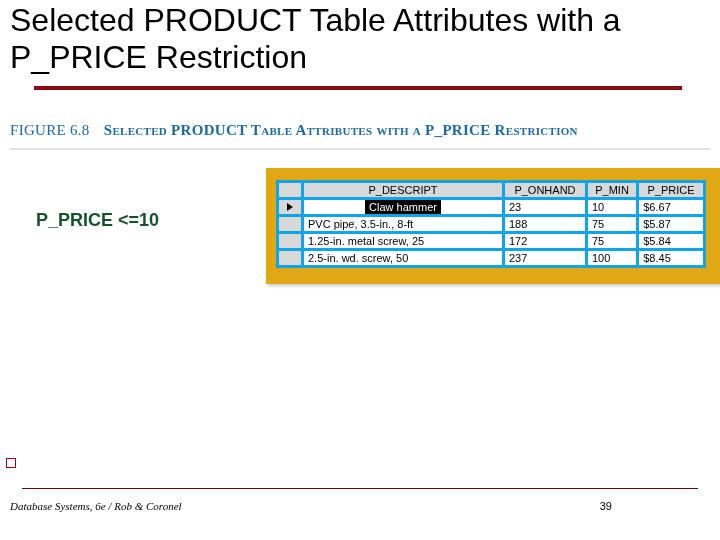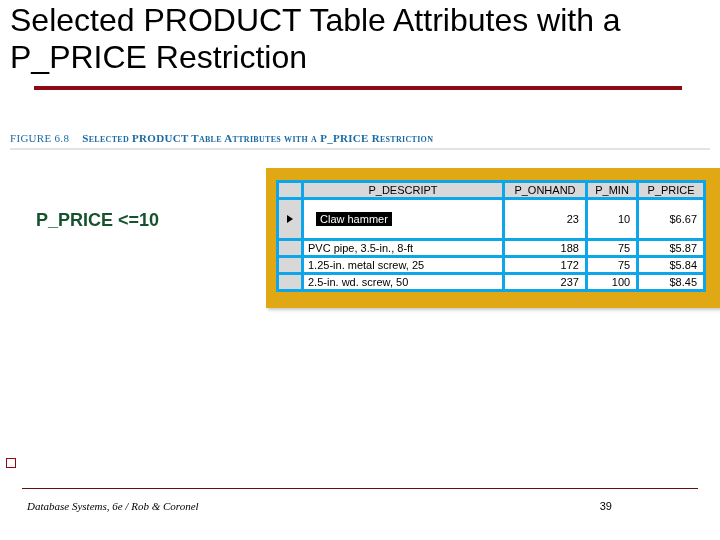--- a/index.html
+++ b/index.html
@@ -41,24 +41,24 @@
     left: 6px;
     top: 458px;
     width: 8px;
     height: 8px;
     border: 1px solid #8b0a14;
     background: #fff;
   }
   .figure-caption {
     position: absolute;
     left: 10px;
-    top: 132px;
+    top: 122px;
     font-family: Georgia, 'Times New Roman', serif;
     color: #1a6aa4;
-    font-size: 11px;
+    font-size: 15px;
     letter-spacing: 0.3px;
     font-variant: small-caps;
     white-space: nowrap;
   }
   .figure-caption .fignum {
     font-weight: 400;
     margin-right: 10px;
     font-variant: normal;
   }
   .figure-caption .figtitle {
@@ -121,25 +121,25 @@
     position: relative;
   }
   .pointer {
     display: inline-block;
     width: 0; height: 0;
     border-top: 4px solid transparent;
     border-bottom: 4px solid transparent;
     border-left: 6px solid #000;
   }
   table.data td.num {
-    text-align: right;
     padding-right: 6px;
   }
   table.data td.descsel {
-    padding: 12px;
+    padding: 0;
+    text-align: center;
   }
   .sel {
     background: #000;
     color: #fff;
     display: inline-block;
     padding: 1px 4px;
     font-size: 11px;
   }
   .col-desc { width: 190px; }
 
@@ -152,21 +152,20 @@
     background: #6a0c12;
   }
   .footer {
     position: absolute;
     left: 10px;
     top: 500px;
     font-family: Georgia, 'Times New Roman', serif;
     font-style: italic;
     font-size: 11px;
     color: #000;
-    margin-left: 17px;
   }
   .page-number {
     position: absolute;
     right: 0;
     top: 500px;
     font-family: Arial, Helvetica, sans-serif;
     font-size: 11px;
     color: #000;
   }
 </style>

